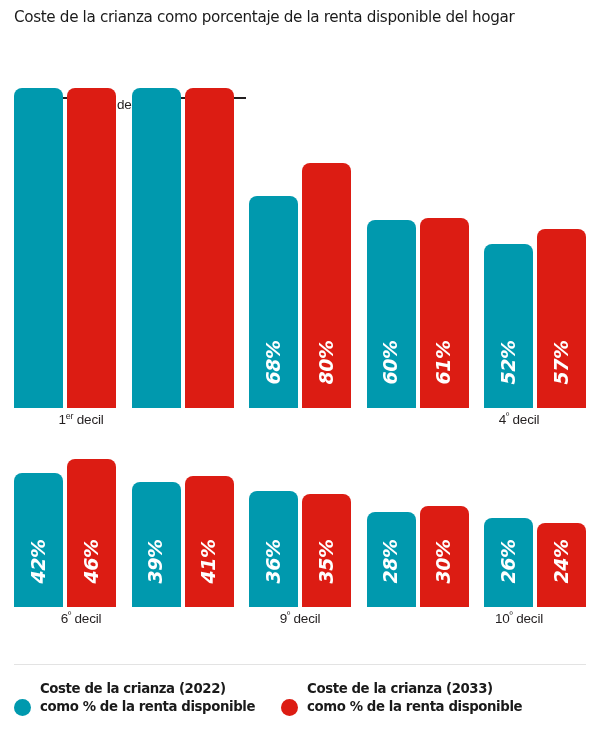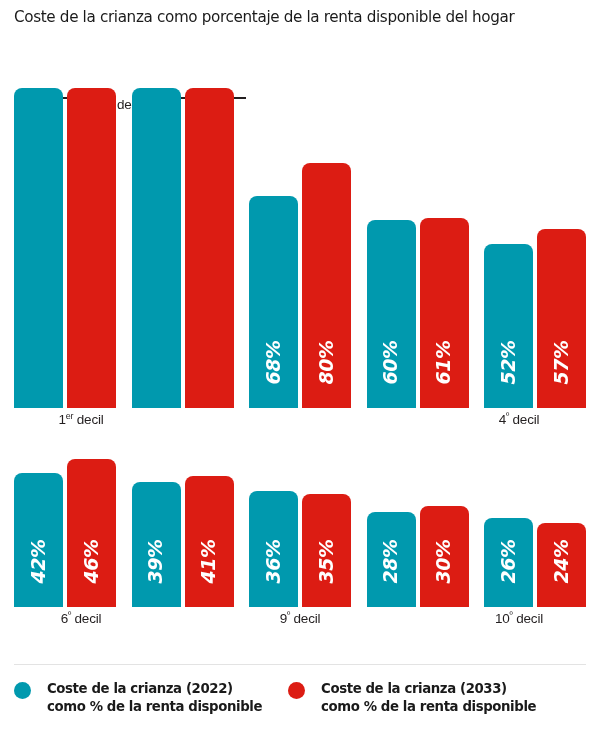--- a/index.html
+++ b/index.html
@@ -158,22 +158,22 @@
   .legend {
     position: absolute;
     left: 14px;
     top: 680px;
     width: 572px;
     display: flex;
     gap: 26px;
   }
   .legend-item {
     display: flex;
-    align-items: flex-start;
-    gap: 16px;
+    align-items: flex-end;
+    gap: 9px;
     flex: 0 0 auto;
   }
   .legend-dot {
     flex: 0 0 auto;
     width: 17px;
     height: 17px;
     border-radius: 50%;
     margin-top: 2px;
   }
   .legend-dot.teal { background: #0099ae; }

